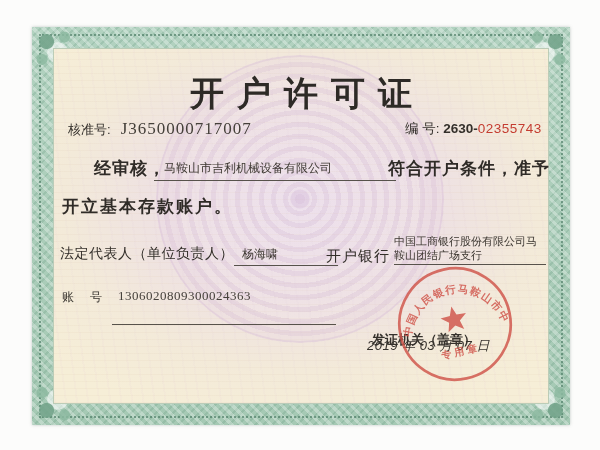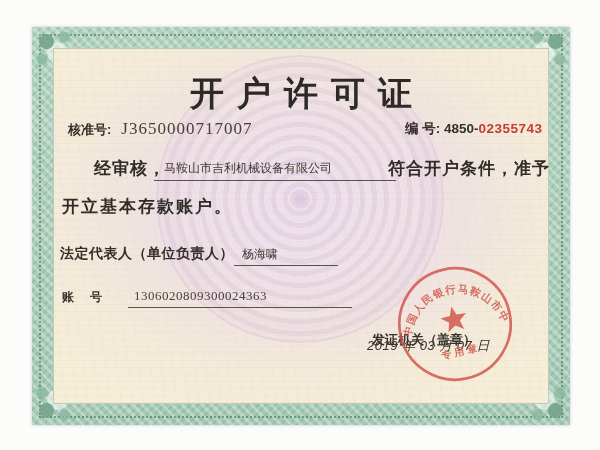--- a/index.html
+++ b/index.html
@@ -52,43 +52,43 @@
     opacity:.75;pointer-events:none;
   }
   
   .abs{position:absolute;white-space:nowrap;}
   .title{
     left:0;top:44px;width:100%;text-align:center;
     font-family:"Liberation Serif","DejaVu Serif",serif;
     font-size:34px;font-weight:900;letter-spacing:13px;text-indent:13px;
     color:#2d2a26;
   }
-  .lbl{font-weight:700;color:#332f2a;}
+  .lbl{font-weight:400;color:#332f2a;}
   .serifval{font-family:"Liberation Serif","DejaVu Serif",serif;color:#45403a;}
   .red{color:#c43c30;}
   .big{font-size:17px;font-weight:700;color:#2f2b27;letter-spacing:1px;}
   .uline{border-bottom:1px solid #57524b;}
   .small{font-size:12px;color:#403b35;}
   .approval{left:36px;top:92px;font-size:13px;}
   .approval .serifval{font-size:17px;margin-left:10px;letter-spacing:1px;}
   .serial{left:373px;top:93px;font-size:13.5px;font-weight:700;}
-  .serial .red{font-weight:700;letter-spacing:.5px;}
+  .serial .red{font-weight:400;letter-spacing:.5px;}
   .rev-prefix{left:62px;top:130px;}
   .company{left:122px;top:133px;width:232px;font-size:12px;padding:0 0 3px 10px;color:#3c3731;}
   .rev-suffix{left:356px;top:130px;}
   .permit-line{left:30px;top:168px;letter-spacing:2px;}
   .rep-label{left:28px;top:218px;font-size:14px;letter-spacing:.5px;}
   .rep-name{left:202px;top:219px;width:96px;font-size:12px;padding:0 0 2px 8px;color:#3c3731;}
   .bank-label{left:294px;top:220px;font-size:15px;letter-spacing:1px;}
   .bank-name{
     left:362px;top:207px;width:152px;font-size:11px;line-height:14px;
     white-space:normal;color:#3c3731;border-bottom:1px solid #57524b;padding-bottom:2px;
   }
   .acct-label{left:30px;top:262px;font-size:12px;letter-spacing:2px;}
-  .acct-value{left:80px;top:261px;width:218px;font-size:13px;padding:0 0 3px 6px;letter-spacing:.5px;margin-left:16px;}
+  .acct-value{left:80px;top:261px;width:218px;font-size:13px;padding:0 0 20px 6px;letter-spacing:.5px;}
   .issuer{left:340px;top:304px;font-size:13px;font-weight:700;color:#35312c;}
   .issue-date{left:335px;top:310px;font-size:13px;color:#35312c;letter-spacing:.5px;font-style:italic;}
   .seal{
     position:absolute;left:360px;top:234px;width:126px;height:126px;
     transform:rotate(-12deg);opacity:.82;pointer-events:none;
   }
 </style>
 </head>
 <body>
 
@@ -102,30 +102,32 @@
     <div class="medallion"></div>
 
     <div class="abs title">开户许可证</div>
 
     <div class="abs approval">
       <span class="lbl">核准号:</span><span class="serifval">J3650000717007</span>
     </div>
 
     <div class="abs serial">
       <span class="lbl">编 号:</span>
-      <span>4850-</span><span class="red">02355743</span>
+      <span>2630-</span><span class="red">02355743</span>
     </div>
 
     <div class="abs big rev-prefix">经审核，</div>
     <div class="abs small uline company">马鞍山市吉利机械设备有限公司</div>
     <div class="abs big rev-suffix">符合开户条件，准予</div>
     <div class="abs big permit-line">开立基本存款账户。</div>
 
     <div class="abs small uline rep-name">杨海啸</div>
     <div class="abs lbl rep-label">法定代表人（单位负责人）</div>
+    <div class="abs lbl bank-label">开户银行</div>
+    <div class="abs bank-name">中国工商银行股份有限公司马鞍山团结广场支行</div>
 
     <div class="abs lbl acct-label">账　号</div>
     <div class="abs serifval uline acct-value">1306020809300024363</div>
 
     <div class="abs issuer">发证机关（盖章）</div>
     <div class="abs issue-date">2019 年 03 月 07 日</div>
 
     <svg class="seal" viewBox="0 0 120 120">
       <circle cx="60" cy="60" r="53" fill="none" stroke="#d0544a" stroke-width="2.6"></circle>
       <path id="sealArc" d="M 16,66 A 45,45 0 0 1 104,66" fill="none"></path>

